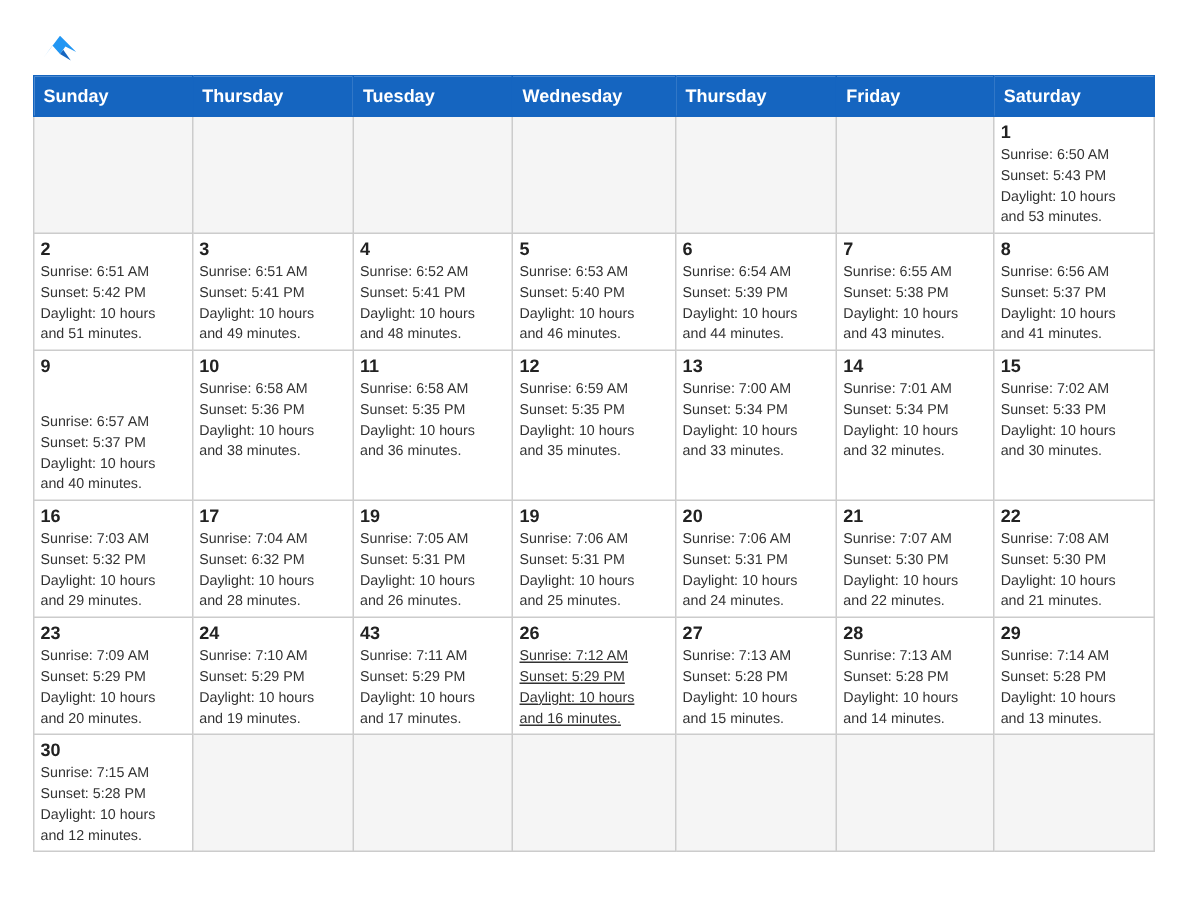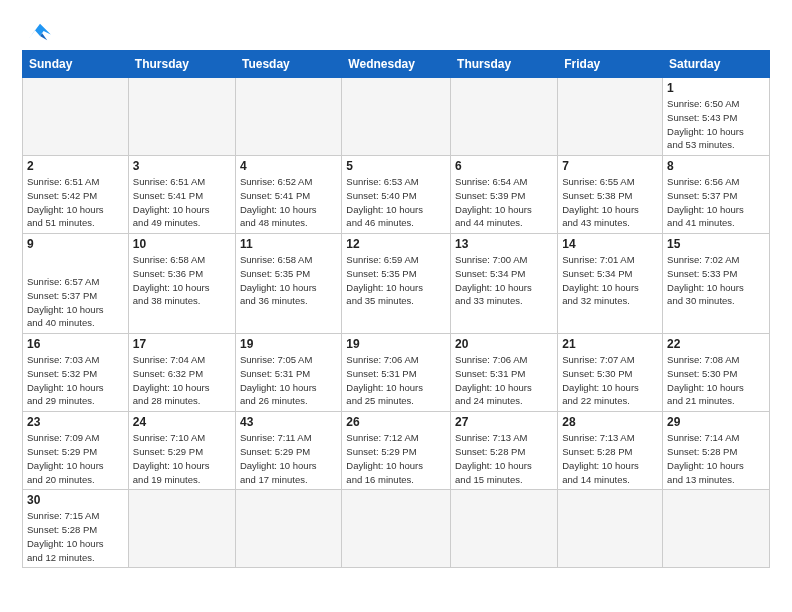--- a/index.html
+++ b/index.html
@@ -307,21 +307,21 @@
           </td>
           <td>
             <span class="day-num">43</span>
             <div class="day-info" style="white-space: pre-line;">Sunrise: 7:11 AM
 Sunset: 5:29 PM
 Daylight: 10 hours
 and 17 minutes.</div>
           </td>
           <td>
             <span class="day-num">26</span>
-            <div class="day-info" style="white-space: pre-line;">Sunrise: 7:12 AM
+            <div class="day-info" style="white-space: pre-line; text-decoration: underline;">Sunrise: 7:12 AM
 Sunset: 5:29 PM
 Daylight: 10 hours
 and 16 minutes.</div>
           </td>
           <td>
             <span class="day-num">27</span>
             <div class="day-info" style="white-space: pre-line;">Sunrise: 7:13 AM
 Sunset: 5:28 PM
 Daylight: 10 hours
 and 15 minutes.</div>

